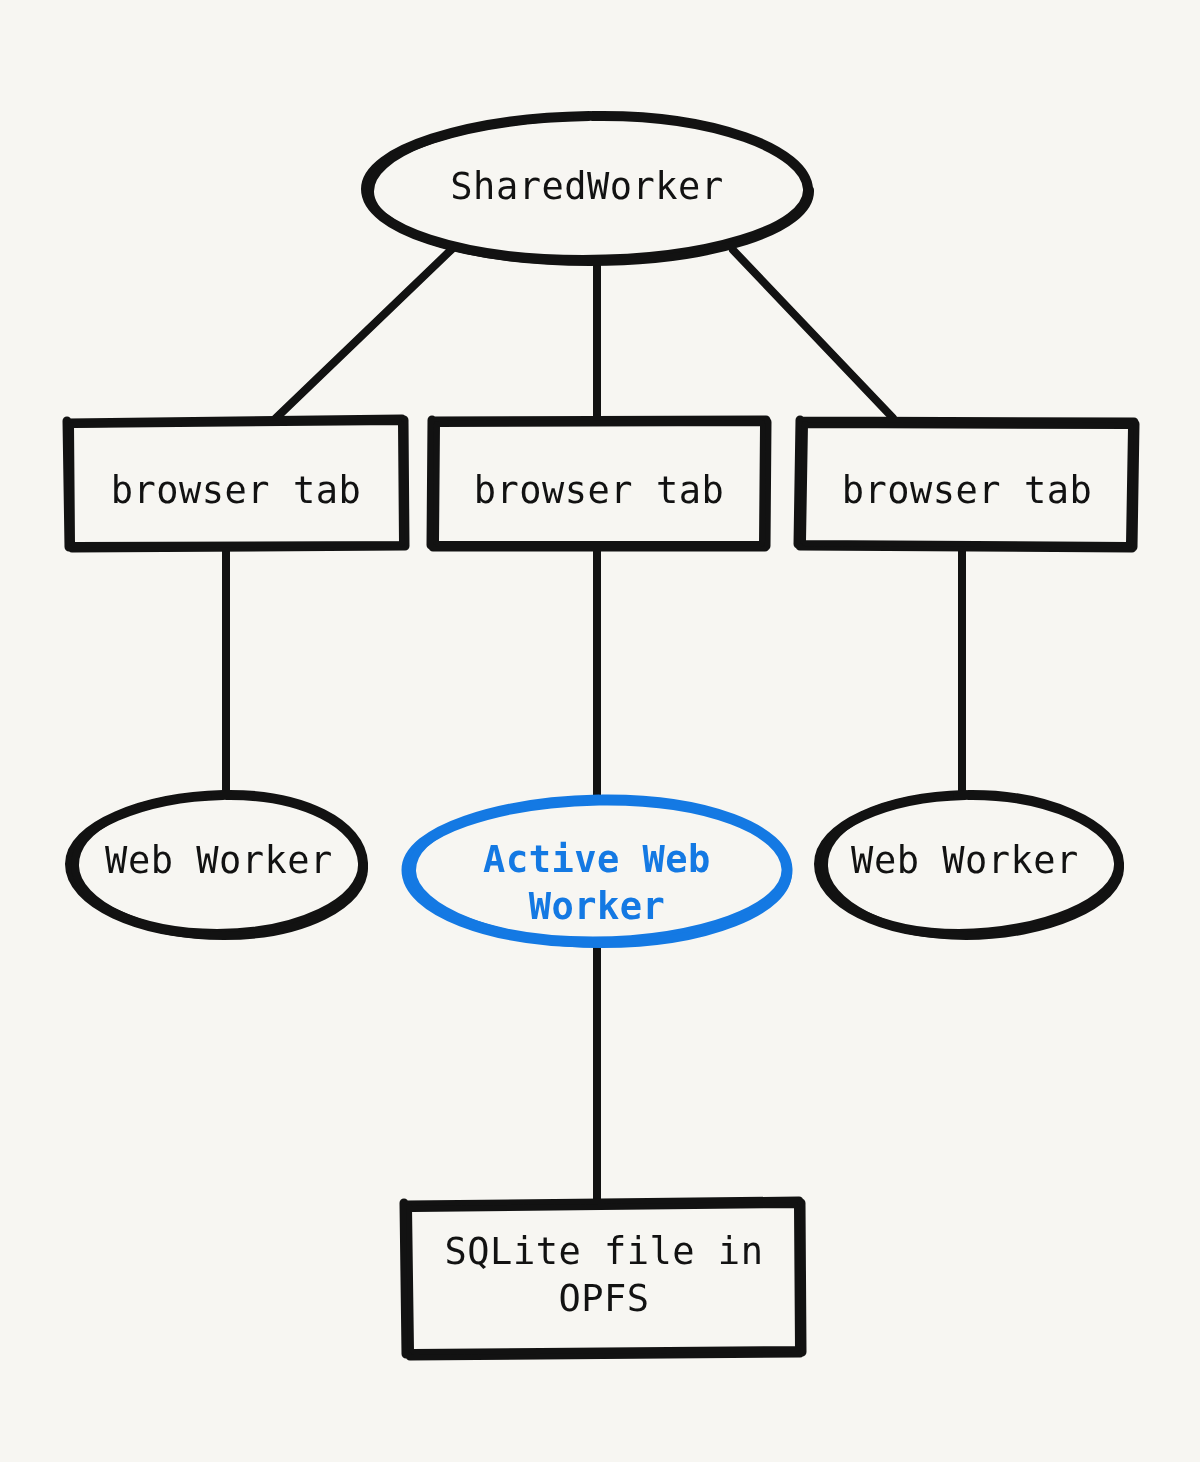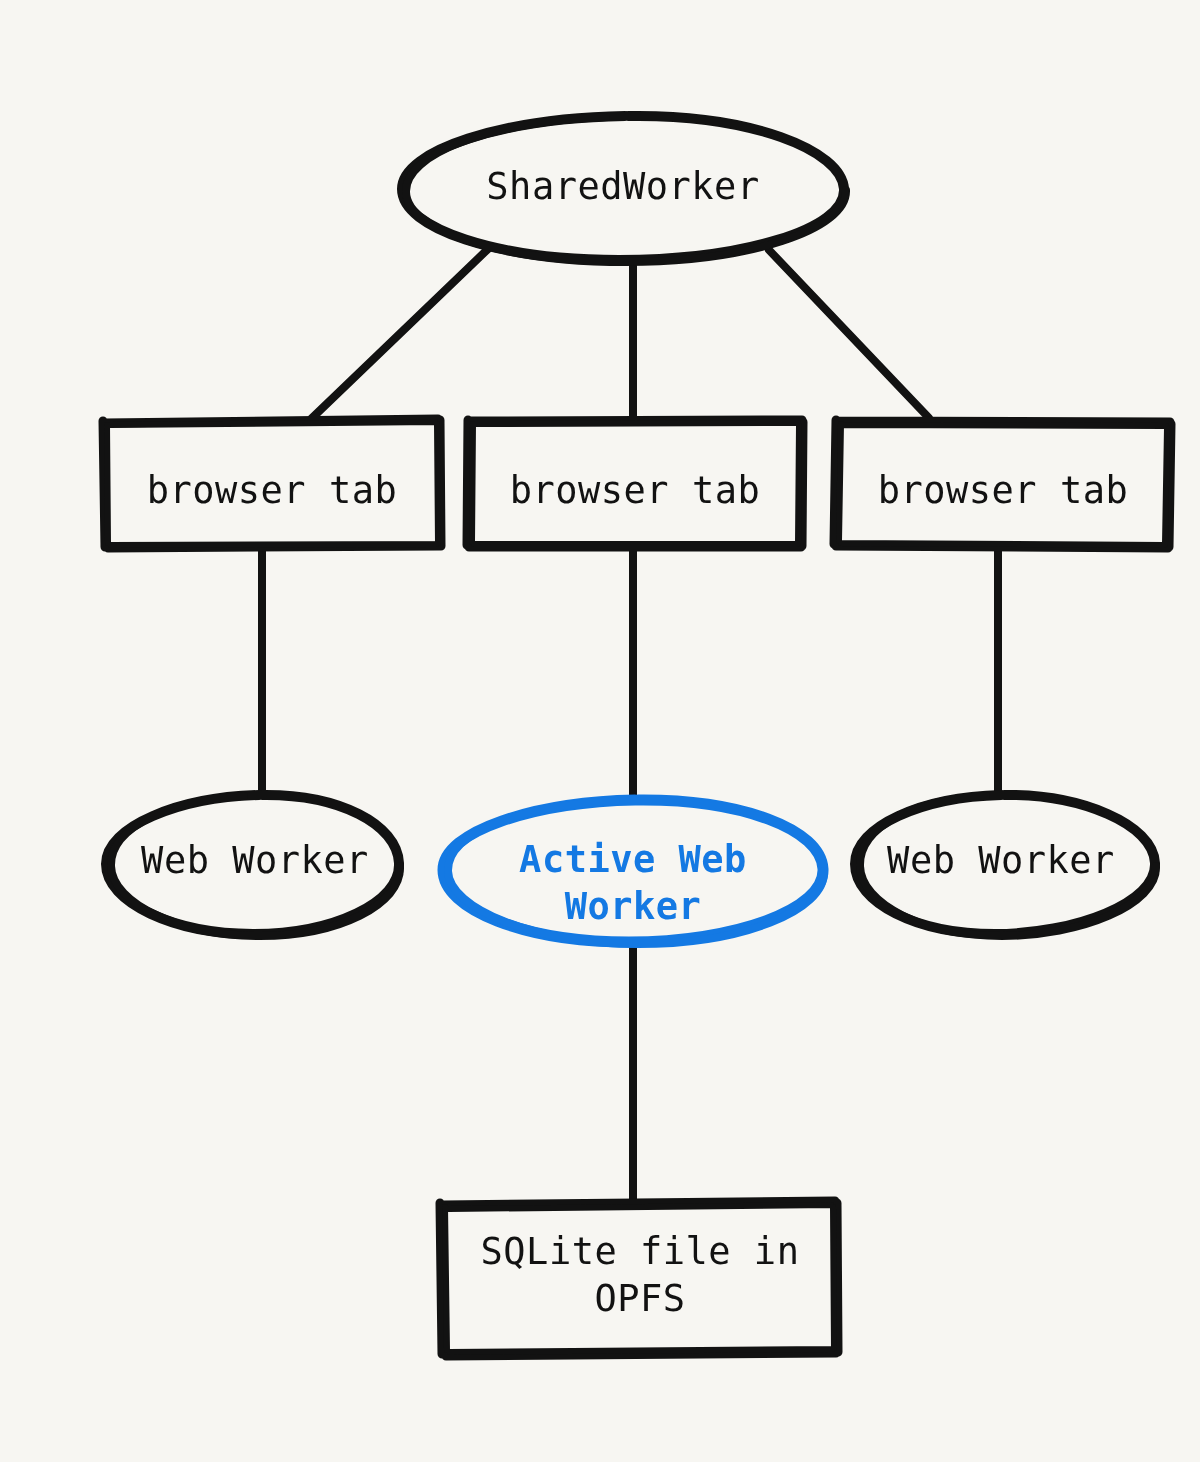--- a/index.html
+++ b/index.html
@@ -10,21 +10,20 @@
   body {
     width: 1200px;
     height: 1462px;
     font-family: "DejaVu Sans Mono", "Liberation Mono", monospace;
     overflow: hidden;
   }
   #diagram-root {
     position: relative;
     width: 1002px;
     height: 1462px;
-    margin-left: 36px;
   }
   svg.canvas {
     position: absolute;
     top: 0;
     left: 0;
     width: 1200px;
     height: 1462px;
     display: block;
   }
   .node-label {

